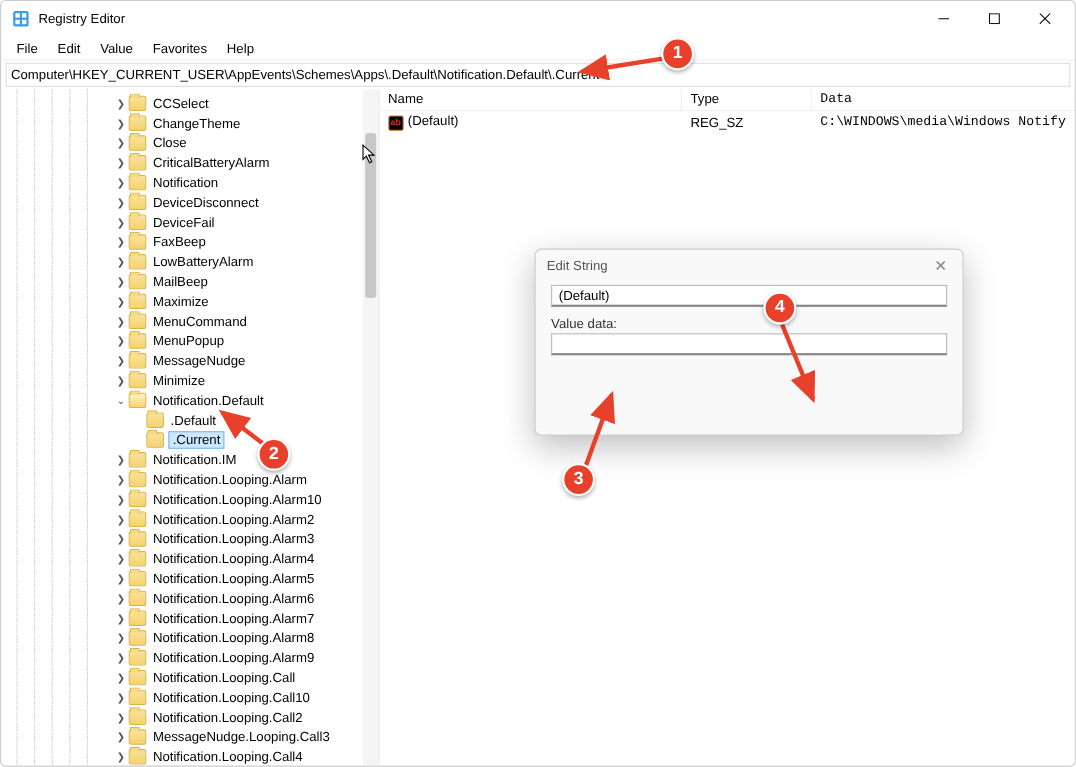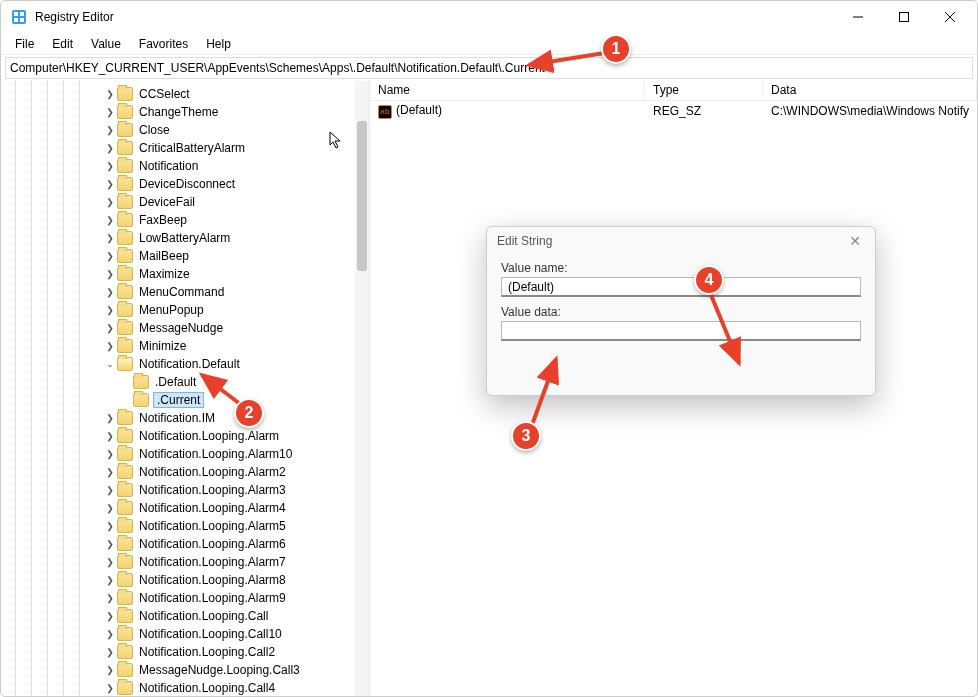--- a/index.html
+++ b/index.html
@@ -23,21 +23,21 @@
 .tree-node.selected .label { background: #cce8ff; border: 1px solid #7ab7e8; padding: 0 3px; }
 .tree-node .label { padding: 0 2px; }
 .list-pane { flex: 1; position: relative; }
 .list-header { display: flex; font-size: 12px; height: 20px; border-bottom: 1px solid #eee; }
 .list-header .col { padding: 2px 8px; border-right: 1px solid #f0f0f0; }
 .list-row { display: flex; font-size: 12px; height: 20px; align-items: center; }
 .list-row .cell { padding: 1px 8px; overflow: hidden; white-space: nowrap; }
 .list-row .val-icon { width:14px;height:14px;border:1px solid #d08050;background:#000000;color:#c04020;font-size:8px;font-weight:bold;display:inline-flex;align-items:center;justify-content:center;border-radius:2px;margin-right:4px; }
 .col-name { width: 275px; }
 .col-type { width: 118px; }
-.col-data { flex: 1; }
+.col-data { flex: 1; font-family: Liberation Mono, monospace; }
 .scrollbar-v { position: absolute; right: 0; top: 0; bottom: 0; width: 14px; background: #f5f5f5; }
 .scrollbar-thumb { position: absolute; left: 2px; right: 2px; top: 40px; height: 150px; background: #c7c7c7; border-radius: 3px; }
 .tree-scroll { overflow: hidden; height: 100%; position: relative; }
 .tree-lines { position: absolute; left: 0; top: 0; bottom: 0; pointer-events: none; }
 .tree-lines .vline { position: absolute; top: 0; bottom: 0; border-left: 1px dotted #c0c0c0; }
 .stub-indent { display: inline-block; }
 .cursor-arrow { position: absolute; left: 328px; top: 130px; font-size: 14px; pointer-events: none; }
 
 
 .dialog { position: absolute; left: 485px; top: 225px; width: 390px; height: 170px; background: #f9f9f9; border: 1px solid #ccc; border-radius: 6px; box-shadow: 0 10px 30px rgba(0,0,0,0.25); }
@@ -339,21 +339,20 @@
       <path d="M1 1 L1 14 L4 11 L7 17 L9 16 L6 10 L11 10 Z" fill="#fff" stroke="#000" stroke-width="1"></path>
     </svg>
 </div>
 
 <div class="dialog">
   <div class="dlg-title">
     <span>Edit String</span>
     <span class="dlg-close">✕</span>
   </div>
   <div class="dlg-body">
-    <div class="field-label">Value name:</div>
     <input type="text" value="(Default)" style="">
     <div class="field-label" style="margin-top:8px">Value data:</div>
     <input type="text" value="" style="">
   </div>
 </div>
 
 <div class="badge" style="left:600px; top:33px">1</div>
 <div class="badge" style="left:233px; top:397px">2</div>
 <div class="badge" style="left:510px; top:420px">3</div>
 <div class="badge" style="left:693px; top:264px">4</div>

